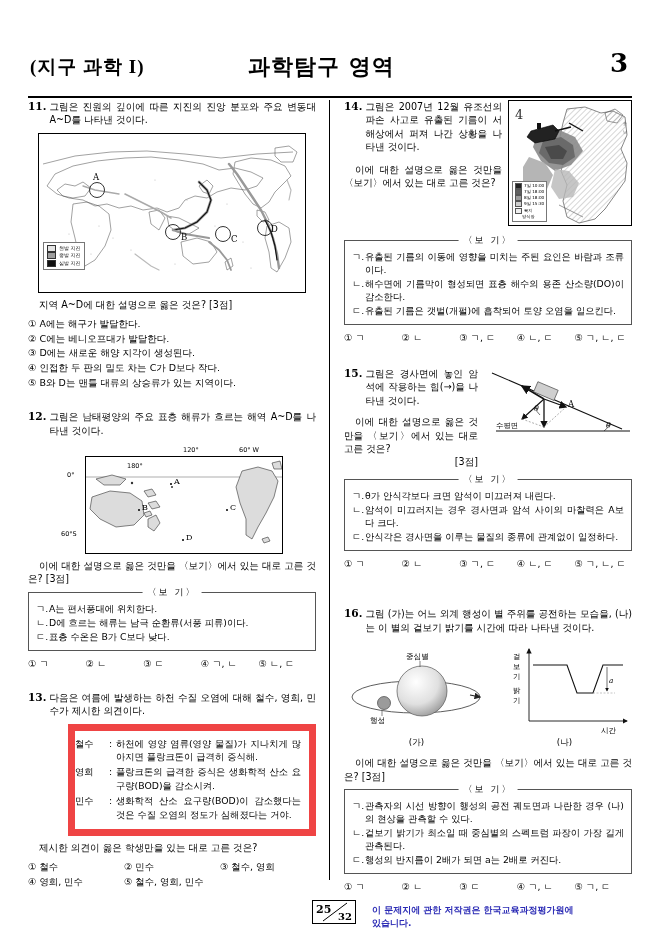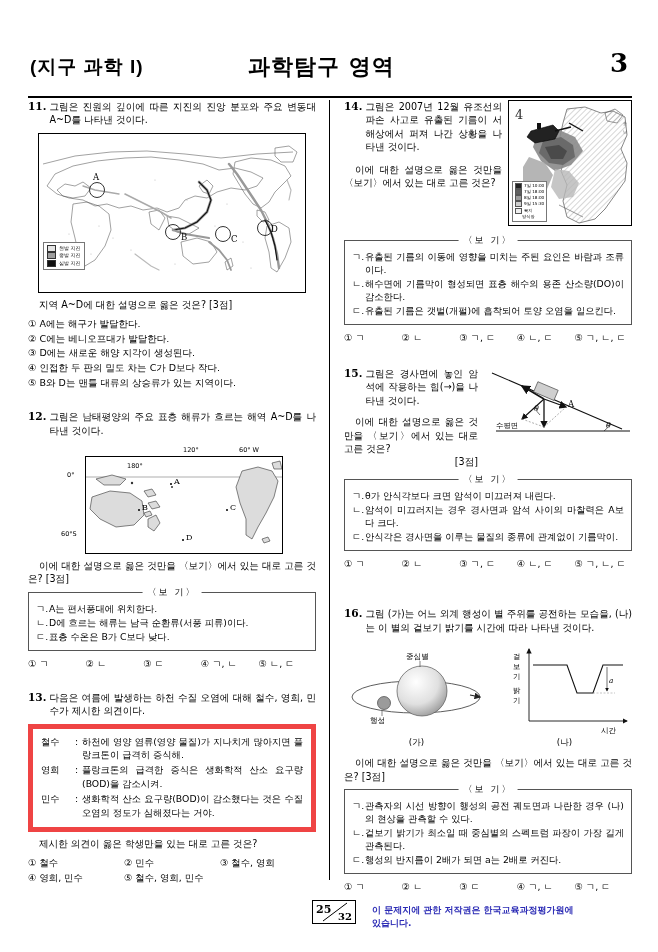--- a/index.html
+++ b/index.html
@@ -4,21 +4,21 @@
 <style>
   html,body{margin:0;padding:0;background:#9a9a9a;}
   body{font-family:"DejaVu Sans","Liberation Sans",sans-serif;}
   .page{
     position:relative;width:658px;height:952px;background:#fff;margin:0 auto;
     box-sizing:border-box;overflow:hidden;
   }
   
   .hdr{position:absolute;left:30px;top:52px;width:600px;height:44px;}
   .hdr .subject{position:absolute;left:0;top:2px;font-size:19px;letter-spacing:1px;
-      font-family:Liberation Sans, sans-serif;font-weight:700;color:#000;}
+      font-family:Liberation Serif, serif;font-weight:700;color:#000;}
   .hdr .title{position:absolute;left:218px;top:0px;font-size:22px;font-weight:700;
       letter-spacing:1px;font-family:"DejaVu Serif","Liberation Serif",serif;color:#000;}
   .hdr .pageno{position:absolute;right:2px;top:-4px;font-size:26px;font-weight:700;
       font-family:"DejaVu Serif","Liberation Serif",serif;}
   .rule{position:absolute;left:28px;top:96px;width:604px;height:2px;background:#000;}
   .vrule{position:absolute;left:329px;top:100px;width:1px;height:780px;background:#000;}
 
   
   .col{position:absolute;top:100px;width:288px;}
   .colL{left:28px;}
@@ -34,21 +34,21 @@
   
   .bogi{position:relative;border:1px solid #555;margin-top:6px;padding:9px 7px 6px 7px;}
   .bogi .cap{position:absolute;top:-7px;left:50%;transform:translateX(-50%);
       background:#fff;padding:0 5px;font-size:9px;letter-spacing:2px;}
   .bogi .cap:before,.bogi .cap:after{content:"";}
   .bitem{display:flex;font-size:9.3px;line-height:13px;margin-bottom:1px;}
   .bitem .mk{flex:none;width:13px;}
   .bitem .bt{flex:1;text-align:justify;}
 
   
-  .dlg{border:5px solid #ef4444;margin-top:6px;padding:6px 8px 6px 8px;}
+  .dlg{border:7px solid #ef4444;margin-top:6px;padding:6px 8px 6px 0;margin-left:40px;}
   .drow{display:flex;font-size:9.3px;line-height:13.4px;margin-bottom:2px;}
   .drow .who{flex:none;width:34px;}
   .drow .sep{flex:none;width:7px;}
   .drow .say{flex:1;text-align:justify;}
 
   
   .choices{display:flex;margin-top:7px;font-size:9.4px;}
   .choices .ch{flex:1;white-space:nowrap;}
   .chlist{margin-top:6px;font-size:9.4px;line-height:14.5px;}
   .chlist .row{display:flex;}
@@ -501,21 +501,21 @@
         <div class="bitem">
           <span class="mk">ㄱ.</span>
           <span class="bt">θ가 안식각보다 크면 암석이 미끄러져 내린다.</span>
         </div>
         <div class="bitem">
           <span class="mk">ㄴ.</span>
           <span class="bt">암석이 미끄러지는 경우 경사면과 암석 사이의 마찰력은 A보다 크다.</span>
         </div>
         <div class="bitem">
           <span class="mk">ㄷ.</span>
-          <span class="bt">안식각은 경사면을 이루는 물질의 종류에 관계없이 기름막이.</span>
+          <span class="bt">안식각은 경사면을 이루는 물질의 종류에 관계없이 일정하다.</span>
         </div>
       </div>
 
       <div class="choices">
         <span class="ch">① ㄱ</span>
         <span class="ch">② ㄴ</span>
         <span class="ch">③ ㄱ, ㄷ</span>
         <span class="ch">④ ㄴ, ㄷ</span>
         <span class="ch">⑤ ㄱ, ㄴ, ㄷ</span>
       </div>

